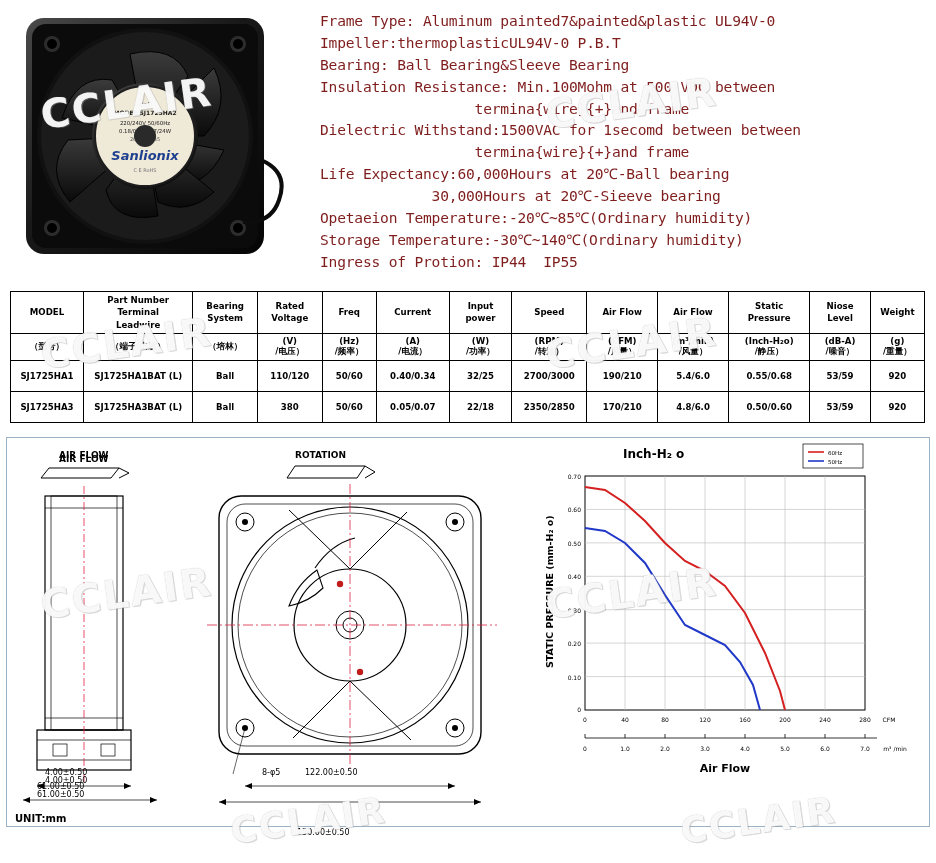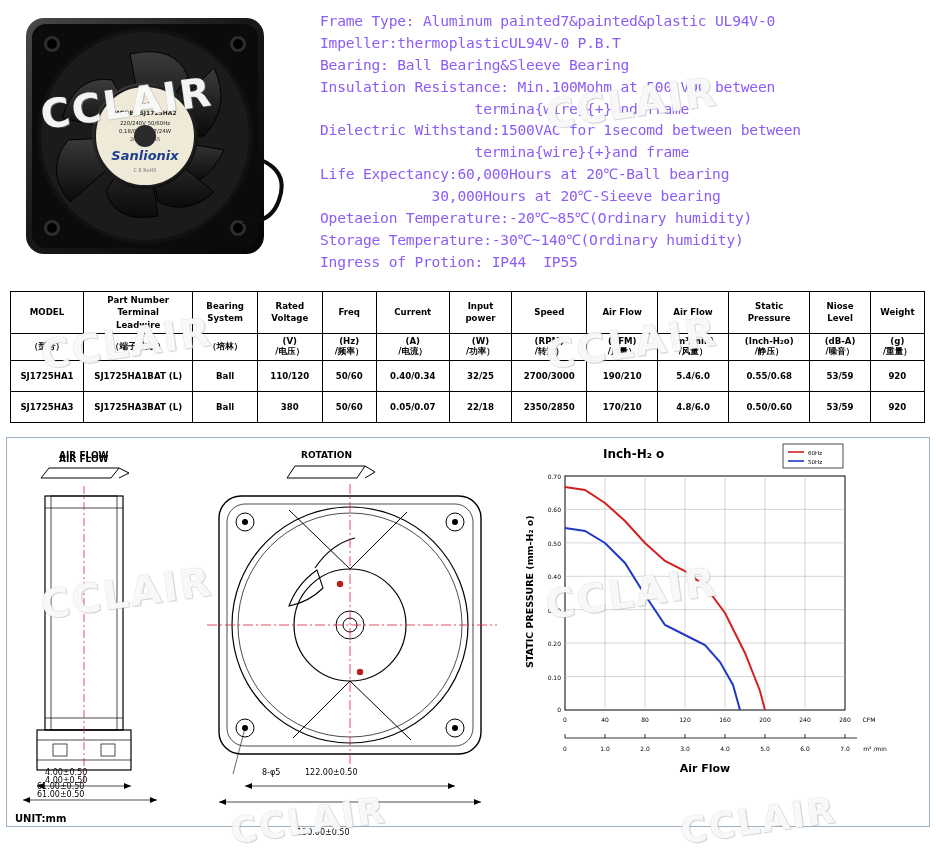--- a/index.html
+++ b/index.html
@@ -15,21 +15,21 @@
   
   .top{display:flex;padding:6px 0 0 0;}
   .fan-photo{width:320px;height:262px;position:relative;flex:none;}
   .fan-svg{position:absolute;left:18px;top:4px;}
 
   .specs{
     flex:1;
     font-family:"DejaVu Sans Mono",monospace;
     font-size:14.6px;
     line-height:1.50;
-    color:#8b5cf6;
+    color:#7f1d1d;
     letter-spacing:-0.2px;
     padding-top:4px;
   }
   .specs div{white-space:pre;}
 
   
   .tbl-wrap{padding:18px 10px 0 10px;}
   table.spec{
     border-collapse:collapse;
     width:915px;
@@ -55,21 +55,21 @@
     position:relative;
     margin:14px 6px 0 6px;
     height:390px;
     border:1px solid #9bb2c6;
     background:#ffffff;
     box-sizing:border-box;
   }
   .panel{position:absolute;top:0;height:100%;}
   .p1{left:0;width:215px;}
   .p2{left:190px;width:330px;}
-  .p3{left:500px;width:404px;}
+  .p3{left:520px;width:404px;}
 
   .lbl{
     position:absolute;
     font-family:"DejaVu Sans",sans-serif;
     font-size:9px;font-weight:bold;color:#000;
   }
   .unit-mm{position:absolute;left:8px;bottom:2px;font-family:"DejaVu Sans",sans-serif;font-size:10px;font-weight:bold;}
 
   
   .wm{
@@ -353,21 +353,21 @@
 
         <line x1="48" y1="290" x2="36" y2="336" stroke="#000" stroke-width="0.6"></line>
 
         <line x1="48" y1="348" x2="258" y2="348" stroke="#000" stroke-width="0.7"></line>
         <path d="M48 348 l7 -3 v6 z" fill="#000"></path>
           <path d="M258 348 l-7 -3 v6 z" fill="#000"></path>
         <line x1="22" y1="364" x2="284" y2="364" stroke="#000" stroke-width="0.7"></line>
         <path d="M22 364 l7 -3 v6 z" fill="#000"></path>
           <path d="M284 364 l-7 -3 v6 z" fill="#000"></path>
       </svg>
-      <div class="lbl" style="left:104px;top:12px;">ROTATION</div>
+      <div class="lbl" style="left:98px;top:12px;">ROTATION</div>
       <div class="lbl" style="left:30px;top:330px;font-weight:normal;font-size:8px;margin-left:35px;">8-φ5</div>
       <div class="lbl" style="left:108px;top:330px;font-weight:normal;font-size:8px;">122.00±0.50</div>
       <div class="lbl" style="left:100px;top:346px;font-weight:normal;font-size:8px;margin-top:44px;">150.00±0.50</div>
     </div>
 
     <div class="panel p3">
       <svg width="404" height="388" viewBox="0 0 404 388">
 
         <rect x="58" y="38" width="280" height="234" fill="#fff" stroke="#000" stroke-width="1"></rect>
         <g stroke="#b9b9b9" stroke-width="0.6">

